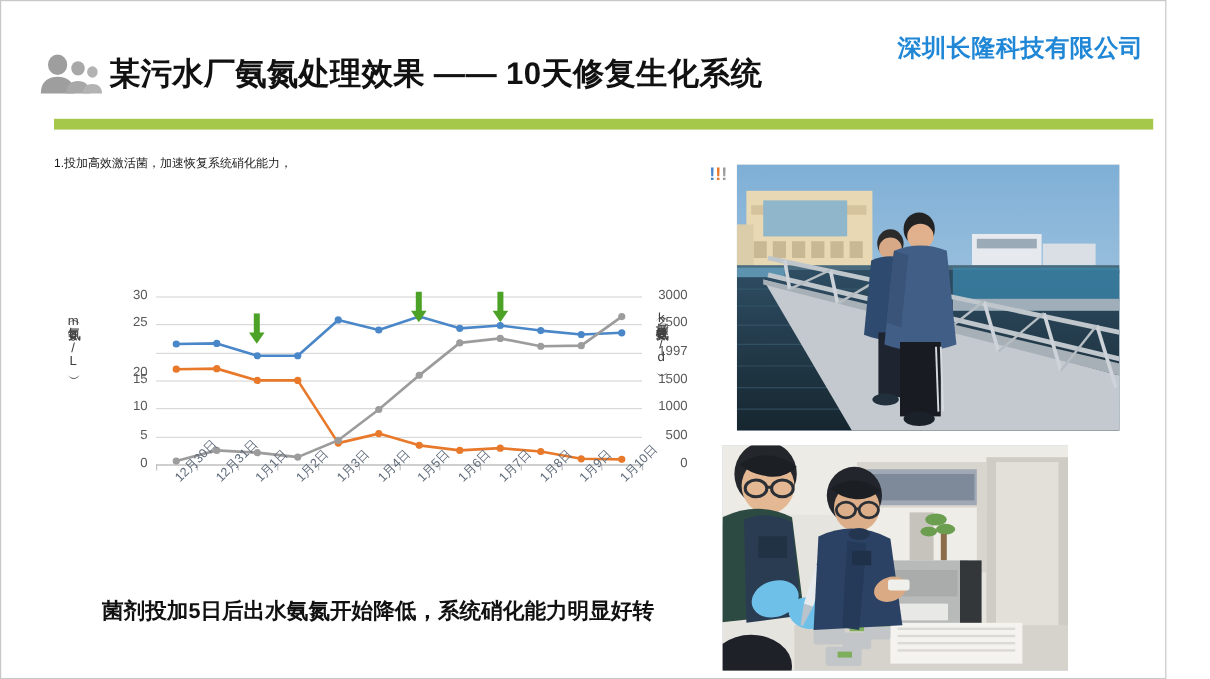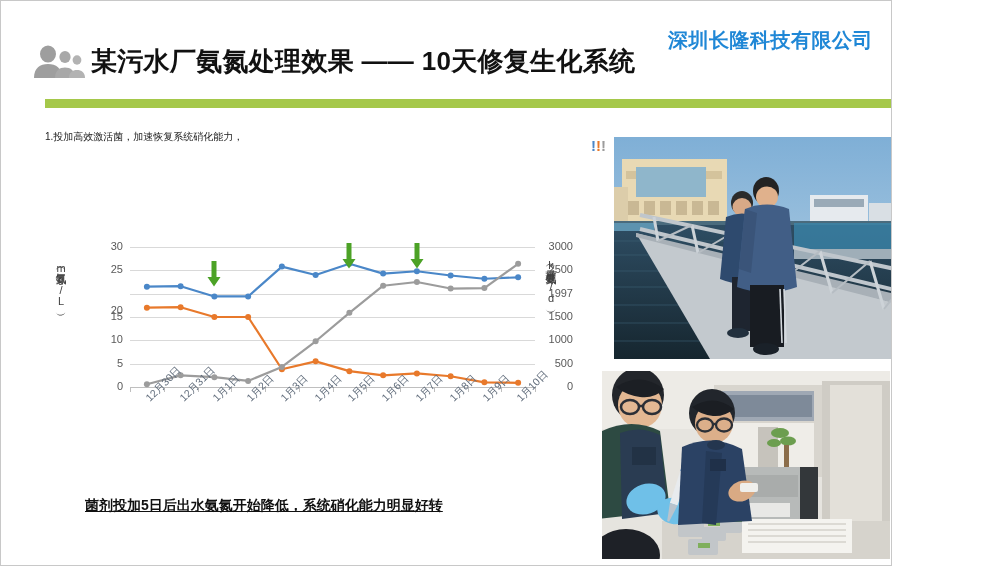--- a/index.html
+++ b/index.html
@@ -7,21 +7,21 @@
     margin: 0; padding: 0;
     background: #fff;
   }
   body {
     width: 1008px; height: 566px;
     font-family: "Liberation Sans", "DejaVu Sans", sans-serif;
     overflow: hidden;
   }
   #slide {
     position: relative;
-    width: 892px; height: 566px;
+    width: 972px; height: 566px;
     background: #ffffff;
     border: 1px solid #c8c8c8;
     box-sizing: border-box;
     overflow: hidden;
   }
 
   
   #company-name {
     position: absolute;
     right: 18px; top: 26px;
@@ -149,25 +149,24 @@
   }
   .legend-mark b {
     position: absolute; left: 8px; top: 1px;
     width: 8px; height: 8px; border-radius: 50%; display: block;
   }
 
   
   #caption {
     position: absolute;
     left: 84px; top: 496px;
-    font-size: 14px;
+    font-size: 18px;
     font-weight: bold;
     color: #111111;
     white-space: nowrap;
-    text-decoration: underline;
   }
 
   
   .photo {
     position: absolute;
     overflow: hidden;
     background: #cfd6dd;
   }
   #photo-top { left: 613px; top: 136px; width: 319px; height: 222px; }
   #photo-bottom { left: 601px; top: 370px; width: 288px; height: 188px; }

